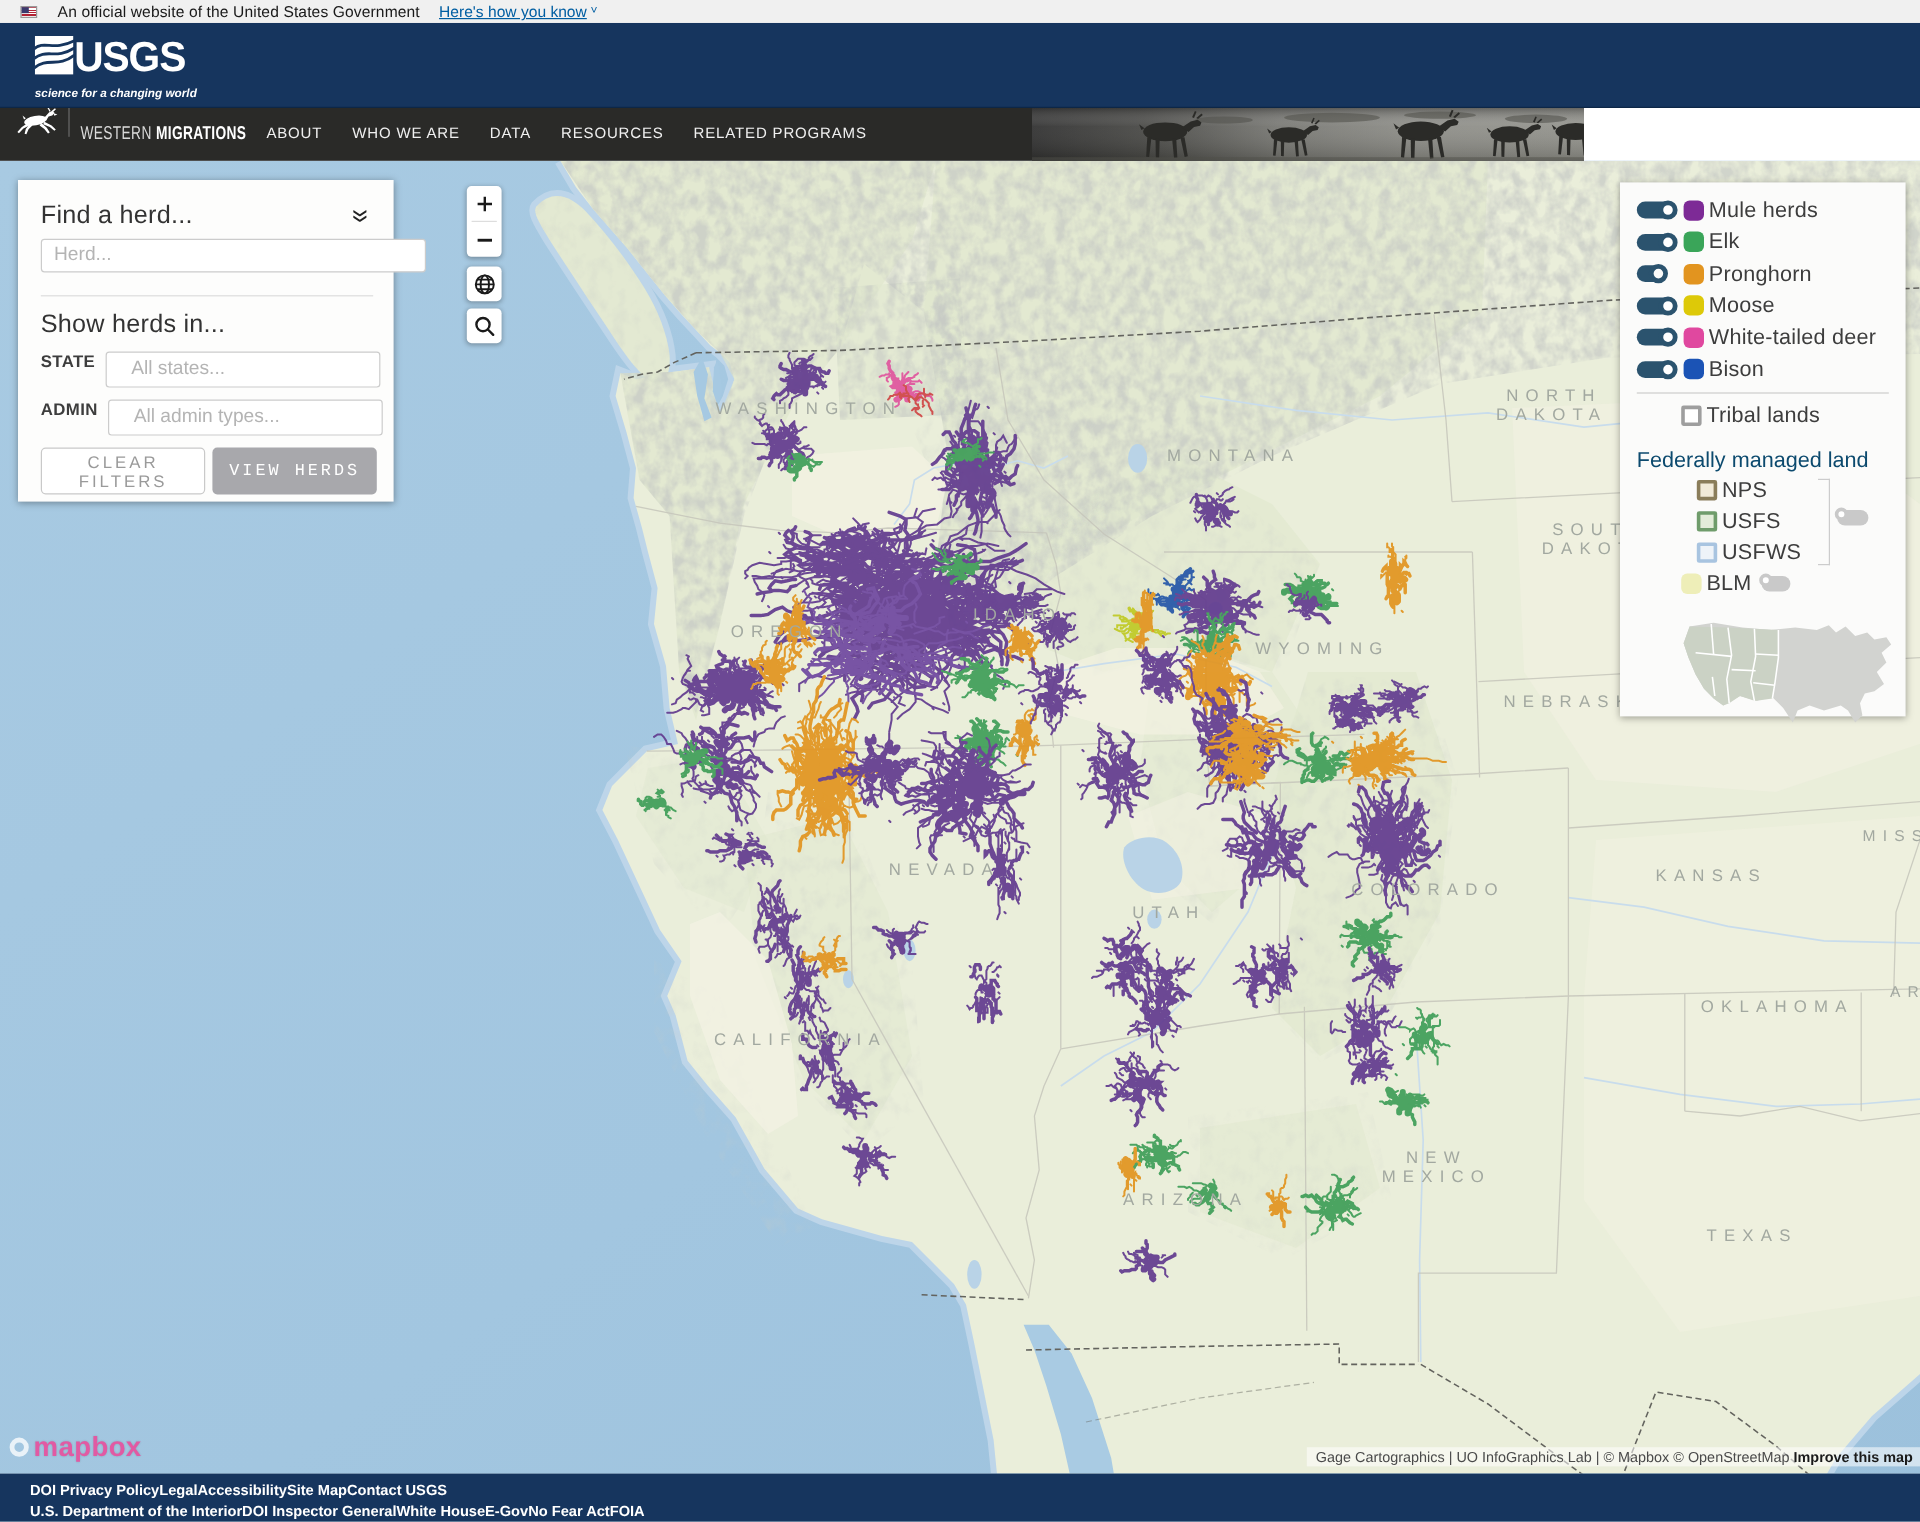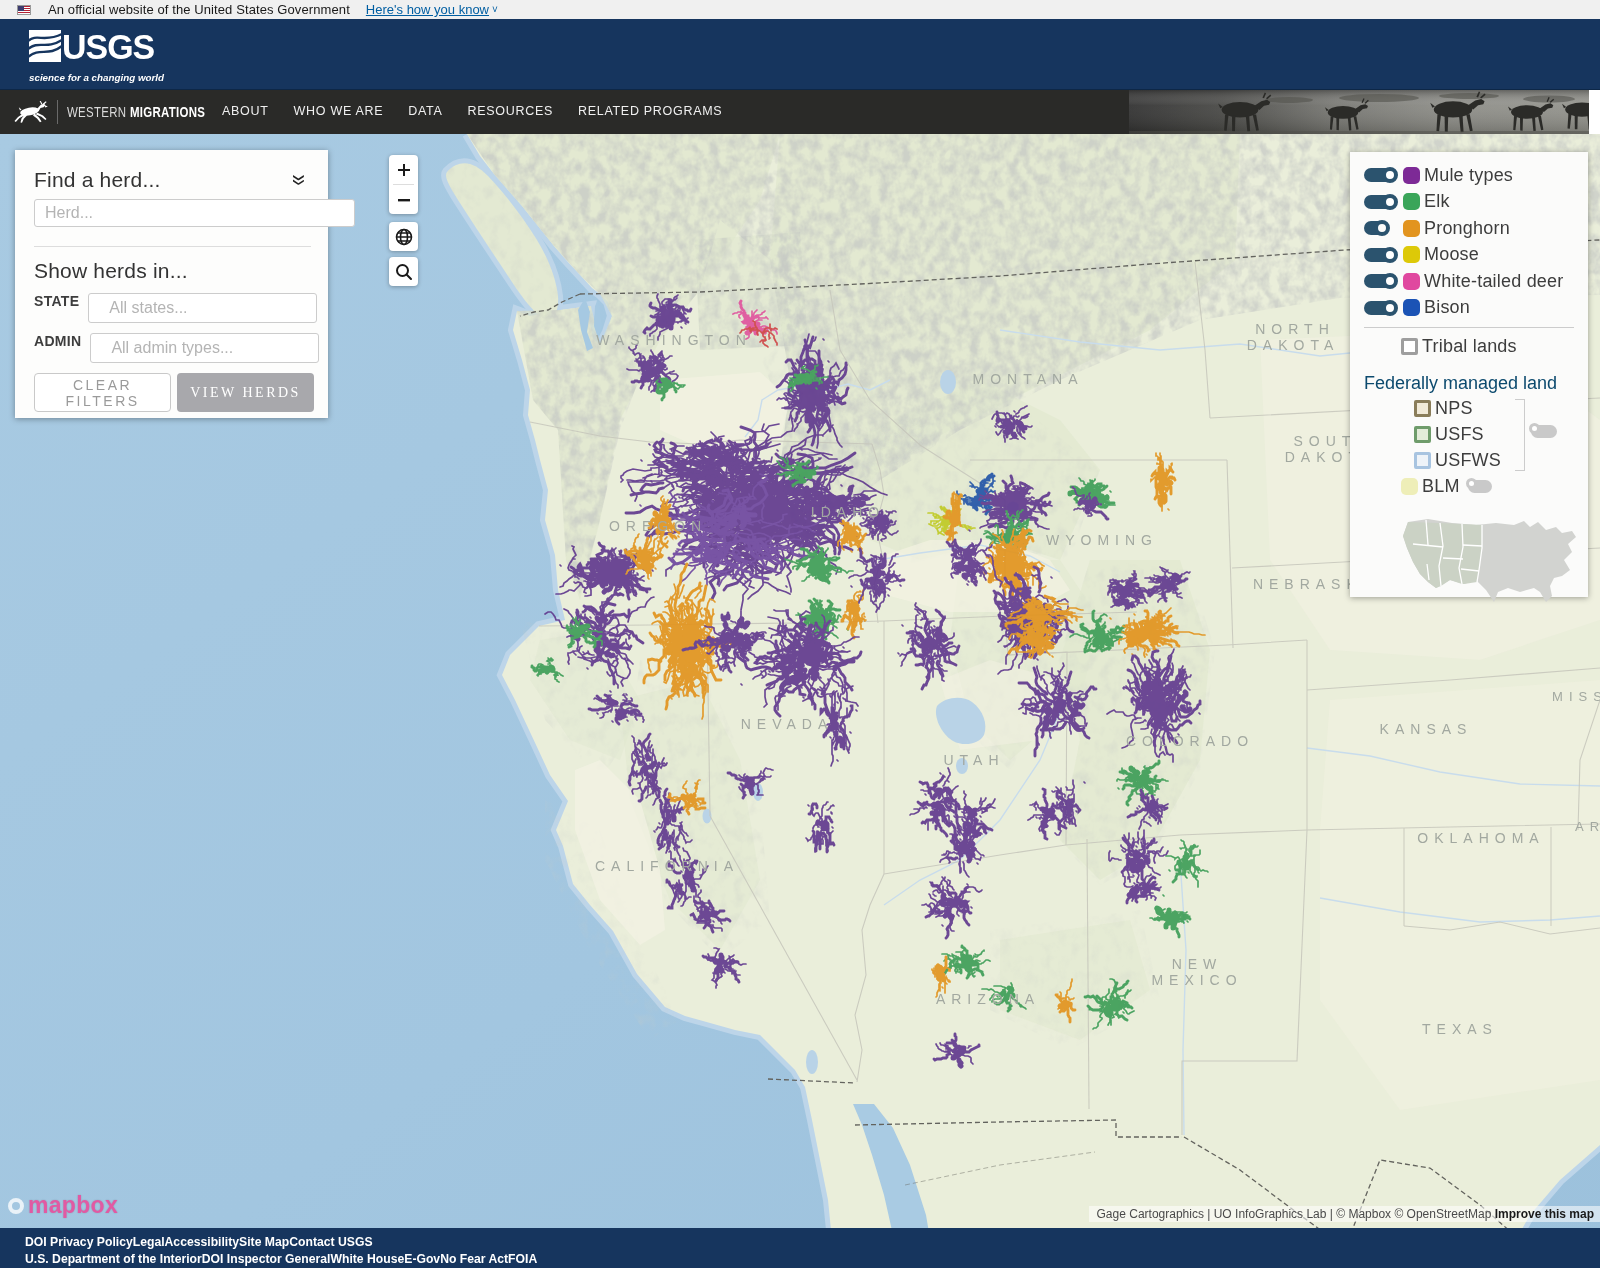--- a/index.html
+++ b/index.html
@@ -4,21 +4,21 @@
 *{margin:0;padding:0;box-sizing:border-box}
 html,body{width:1600px;height:1268px;overflow:hidden;font-family:"Liberation Sans",sans-serif}
 .topbar{position:absolute;top:0;left:0;width:1600px;height:19px;background:#f0f0f0;z-index:50;display:flex;align-items:center;font-size:13px;color:#191919}
 .flag{margin-left:14px;width:14px;height:10px;position:relative;background:repeating-linear-gradient(#b22234 0 1px,#fff 1px 2px);border:0.5px solid #999}
 .flag::after{content:"";position:absolute;left:0;top:0;width:6px;height:5px;background:#3c3b6e}
 .topbar span{margin-left:17px;letter-spacing:0.1px}
 .topbar a{margin-left:16px;color:#005ea2;text-decoration:underline}
 .topbar .car{color:#005ea2;font-size:10px;margin-left:3px}
 .usgsbar{position:absolute;top:19px;left:0;width:1600px;height:71px;background:#16355e;z-index:49;border-bottom:1px solid #0d2747}
 .usgsbar svg{position:absolute;left:29px;top:10px}
-.navbar{position:absolute;top:90px;left:0;width:1589px;height:44px;background:#2a2a28;z-index:48;display:flex;align-items:center}
+.navbar{position:absolute;top:90px;left:0;width:1320px;height:44px;background:#2a2a28;z-index:48;display:flex;align-items:flex-start}
 .navphoto{position:absolute;right:0;top:0;height:44px}
 .deeri{margin-left:13px;display:flex}
 .navsep{width:1px;height:24px;background:#6a6a6a;margin-left:7px}
 .wm{position:absolute;left:67px;top:13px;color:#fff;font-size:15.5px;letter-spacing:0.4px;white-space:nowrap;transform:scaleX(0.74);transform-origin:left center}
 .wm b{font-weight:700;color:#fff}
 .wm .wlt{font-weight:400;color:#dadada}
 .navlinks{position:absolute;left:222px;top:14px;display:flex;z-index:2}
 .navlinks a{color:#f0f0f0;font-size:12.5px;letter-spacing:0.7px;margin-right:25px;white-space:nowrap}
 .mapwrap{position:absolute;top:134px;left:0;width:1600px;height:1094px;overflow:hidden;background:#a7c9e2}
 .panel{position:absolute;top:150px;left:15px;width:313px;height:268px;background:#fdfdfc;z-index:40;box-shadow:0 1px 6px rgba(0,0,0,0.35);padding:18px 14px 0 19px}
@@ -28,21 +28,21 @@
 .inp{display:block;border:1px solid #ccc;border-radius:3px;color:#444;font-size:16px;font-family:"Liberation Sans",sans-serif;outline:none}
 .inp::placeholder{color:#b4b4b4}
 .inp1{width:321px;height:28px;margin-top:7px;padding-left:10px}
 .sep{border-top:1px solid #ddd;margin:19px 3px 0 0}
 .ph-t2{margin-top:12px}
 .frow{display:flex;align-items:flex-start;margin-top:10px}
 .flbl{width:60px;text-align:right;margin-right:9px;font-size:14px;font-weight:bold;color:#3d3d3d;letter-spacing:0.3px}
 .inp2{width:259px;height:30px;padding-left:20px}
 .brow{display:flex;margin-top:10px}
 .btn-clear{width:158px;height:39px;background:#fff;border:1px solid #c9c9c9;border-radius:4px;color:#9a9a9a;font-size:14px;letter-spacing:2.5px;font-family:"Liberation Sans",sans-serif}
-.btn-view{width:158px;height:39px;background:#a8a8ac;border:none;border-radius:4px;color:#fff;font-size:14px;letter-spacing:2.5px;margin-left:6px;font-family:Liberation Serif, serif}
+.btn-view{width:158px;height:39px;background:#a8a8ac;border:none;border-radius:4px;color:#fff;font-size:14px;letter-spacing:2.5px;margin-left:6px;font-family:Liberation Mono, monospace}
 .mapbtns{position:absolute;top:155px;left:389px;z-index:40}
 .mbgroup{position:absolute;top:0;left:0;width:29px;background:#fff;border-radius:4px;box-shadow:0 1px 4px rgba(0,0,0,0.3)}
 .mb{width:29px;height:29px;display:flex;align-items:center;justify-content:center}
 .mbdiv{height:1px;background:#ddd;margin:0 4px}
 .mbsolo{position:absolute;left:0;background:#fff;border-radius:4px;box-shadow:0 1px 4px rgba(0,0,0,0.3)}
 .legend{position:absolute;top:152px;left:1350px;width:238px;height:445px;background:#fbfbfa;z-index:40;box-shadow:0 1px 6px rgba(0,0,0,0.35);padding:10px 0 0 14px}
 .lrow{display:flex;align-items:center;height:26.5px}
 .lt{font-size:18px;color:#3d3d3d;margin-left:4px;letter-spacing:0.2px}
 .tg{position:relative;width:30px;height:14px;background:#2b536e;border-radius:7px;display:inline-block;flex:0 0 30px}
 .knob{position:absolute;right:-4px;top:-1px;width:16px;height:16px;background:#fff;border:4px solid #2b536e;border-radius:50%}
@@ -637,21 +637,21 @@
         <path d="M12.8 12.8 L17 17" stroke-linecap="round"></path>
       </svg>
     </div>
 </div>
 <div class="legend">
     <div class="lrow">
       <span class="tg">
         <span class="knob"></span>
       </span>
       <span class="sw" style="background:#7d2a96"></span>
-      <span class="lt">Mule types</span>
+      <span class="lt">Mule herds</span>
     </div>
     <div class="lrow">
       <span class="tg">
         <span class="knob"></span>
       </span>
       <span class="sw" style="background:#3aa559"></span>
       <span class="lt">Elk</span>
     </div>
     <div class="lrow">
       <span class="tg tgp">

